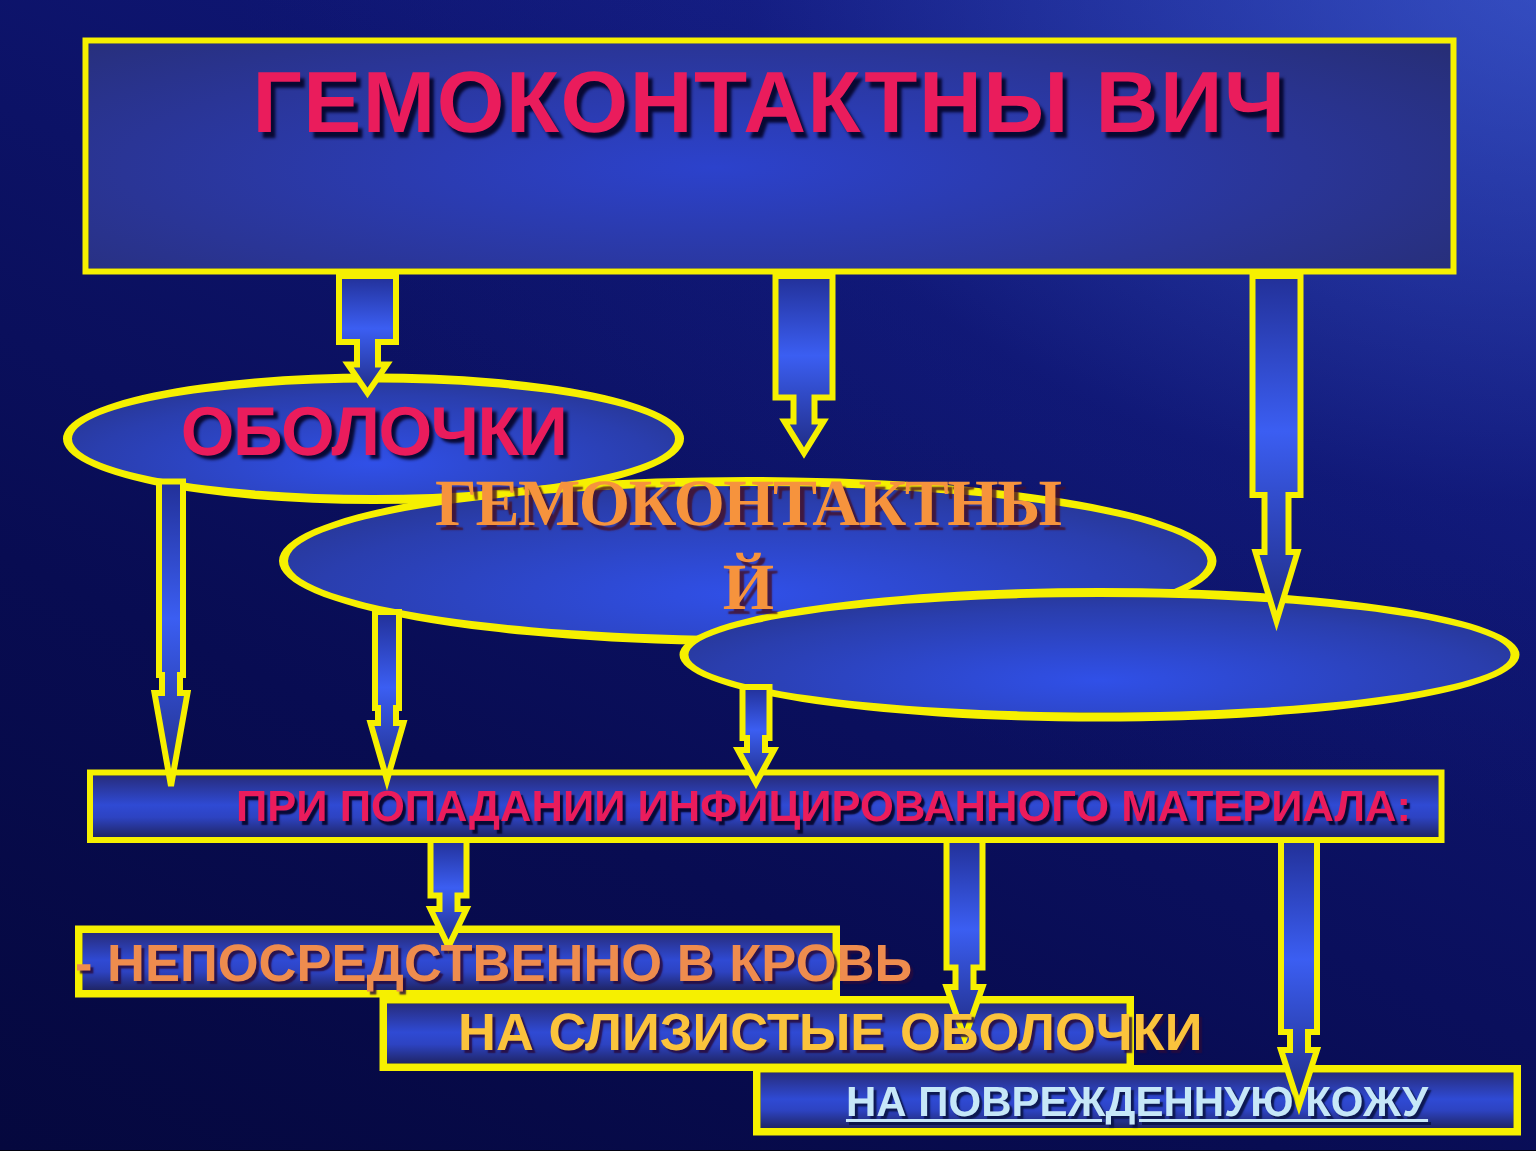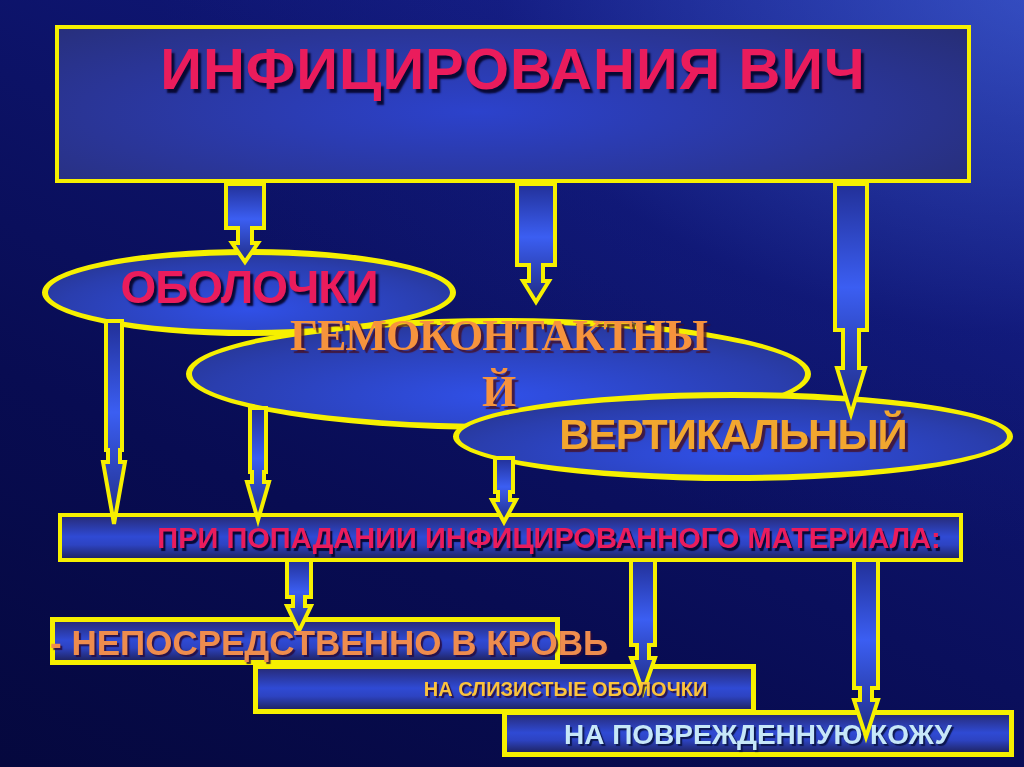--- a/index.html
+++ b/index.html
@@ -80,27 +80,27 @@
     font-size:29px;line-height:32px;
     color:#ea1c5c;text-shadow:2px 3px 1px rgba(6,6,44,0.95);
   }
   .t-blood{
     left:50px;top:628px;width:510px;
     font-size:35px;line-height:30px;
     color:#ee8c4e;text-shadow:2px 2px 1px rgba(40,10,60,0.85);
   }
   .t-mucosa{
     left:253px;top:674px;width:601px;
-    font-size:20px;line-height:30px;
-    color:#fbc33c;text-shadow:2px 2px 1px rgba(40,10,60,0.85);margin-left:12px;
+    font-size:35px;line-height:30px;
+    color:#fbc33c;text-shadow:2px 2px 1px rgba(40,10,60,0.85);
   }
   .t-skin{
     left:502px;top:720px;width:512px;
     font-size:28px;line-height:30px;
-    color:#c6e7f8;text-shadow:2px 2px 1px rgba(10,20,70,0.9);
+    color:#c6e7f8;text-shadow:2px 2px 1px rgba(10,20,70,0.9);text-decoration:underline;
   }
 </style>
 </head>
 <body>
 
 <div class="slide">
   <div class="rays"></div>
 
   <div class="shape title-box"></div>
   <div class="shape ellipse e-polovoy"></div>
@@ -124,25 +124,24 @@
     <polygon points="835,184 867,184 867,330 859,330 859,368 865,368 851,414 837,368 843,368 843,330 835,330"></polygon>
     <polygon points="106,321 122,321 122,450 120,450 120,462 125,462 114,524 103,462 108,462 108,450 106,450"></polygon>
     <polygon points="250,408 266,408 266,472 264,472 264,482 269,482 258,520 247,482 252,482 252,472 250,472"></polygon>
     <polygon points="495,458 513,458 513,492 510,492 510,500 516,500 504,522 492,500 498,500 498,492 495,492"></polygon>
     <polygon points="287,560 311,560 311,597 305,597 305,606 311,606 299,631 287,606 293,606 293,597 287,597"></polygon>
     <polygon points="631,560 655,560 655,645 649,645 649,658 655,658 643,692 631,658 637,658 637,645 631,645"></polygon>
     <polygon points="854,560 878,560 878,688 872,688 872,700 878,700 866,737 854,700 860,700 860,688 854,688"></polygon>
   </svg>
 
   <div class="txt t-title">
-    <div>ИНФИЦИРОВАНИЯ ВИЧ</div>
+    <div>ГЕМОКОНТАКТНЫ ВИЧ</div>
   </div>
   <div class="txt t-polovoy">ОБОЛОЧКИ</div>
   <div class="txt t-gemo">
     <div>ГЕМОКОНТАКТНЫ</div>
     <div>Й</div>
   </div>
-  <div class="txt t-vert">ВЕРТИКАЛЬНЫЙ</div>
   <div class="txt t-material">ПРИ ПОПАДАНИИ ИНФИЦИРОВАННОГО МАТЕРИАЛА:</div>
   <div class="txt t-blood">- НЕПОСРЕДСТВЕННО В КРОВЬ</div>
   <div class="txt t-mucosa">НА СЛИЗИСТЫЕ ОБОЛОЧКИ</div>
   <div class="txt t-skin">НА ПОВРЕЖДЕННУЮ КОЖУ</div>
 </div>
 
 </body></html>

